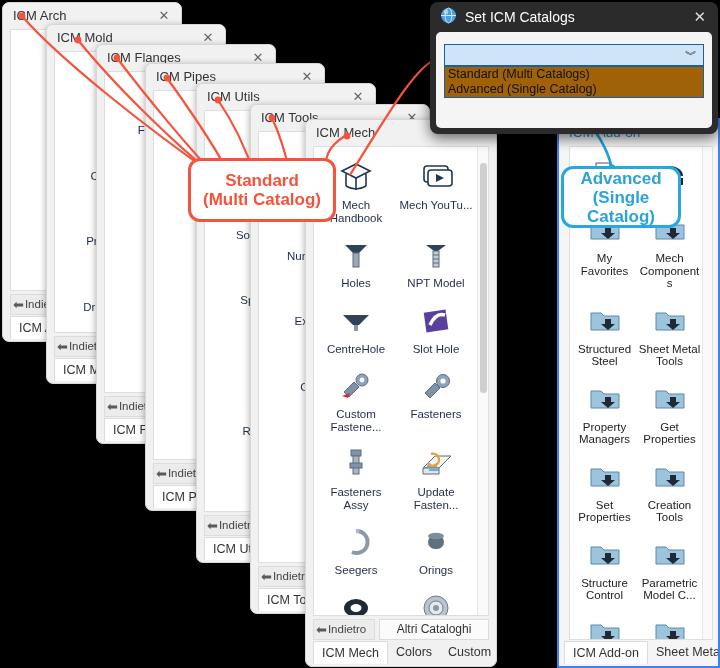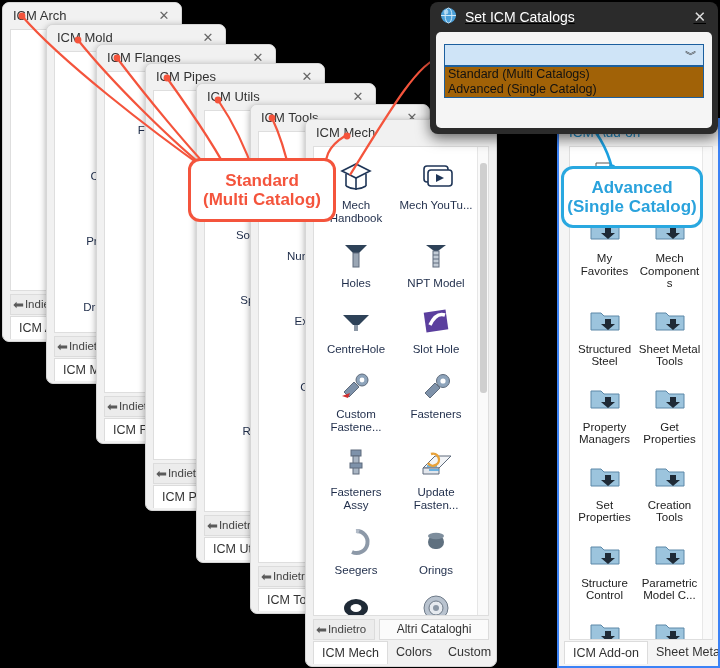--- a/index.html
+++ b/index.html
@@ -938,26 +938,26 @@
   <g fill="#1ba0e0">
     <circle cx="612" cy="168" r="3.4"></circle>
   </g>
 </svg>
 
 <div class="callout" id="callout-standard" style="left:188px; top:158px; width:148px; height:64px; flex-direction:column;">
   <div>Standard</div>
   <div>(Multi Catalog)</div>
 </div>
 
-<div class="callout" id="callout-advanced" style="left:561px; top:166px; width:142px; height:62px; flex-direction:column;">
+<div class="callout" id="callout-advanced" style="left:561px; top:166px; width:120px; height:62px; flex-direction:column;">
   <div>Advanced</div>
   <div>(Single Catalog)</div>
 </div>
 
-<div id="dialog" style="left:430px; top:2px; width:288px; height:132px; z-index:60;text-decoration:underline;">
+<div id="dialog" style="left:430px; top:2px; width:288px; height:132px; z-index:60;">
   <div class="dlg-title">
     <span>
       <svg width="17" height="17" viewBox="0 0 17 17">
           <circle cx="8.5" cy="8.5" r="7.5" fill="#4a9fd8"></circle>
           <ellipse cx="8.5" cy="8.5" rx="3.4" ry="7.5" fill="none" stroke="#cfe8f8"></ellipse>
           <line x1="1" y1="8.5" x2="16" y2="8.5" stroke="#cfe8f8"></line>
           <circle cx="6" cy="5" r="2.4" fill="#bfe0f5" opacity=".8"></circle>
         </svg>
     </span>
     <span class="t">Set ICM Catalogs</span>

